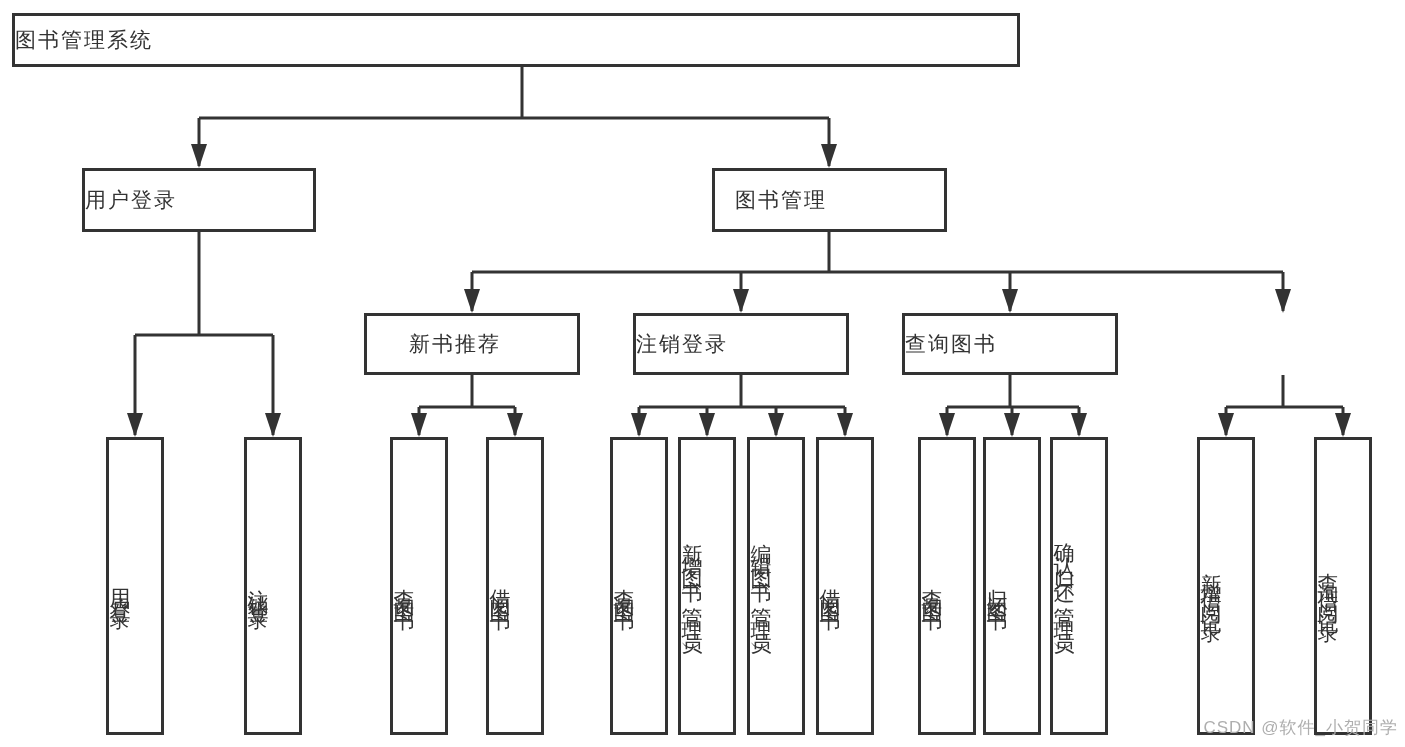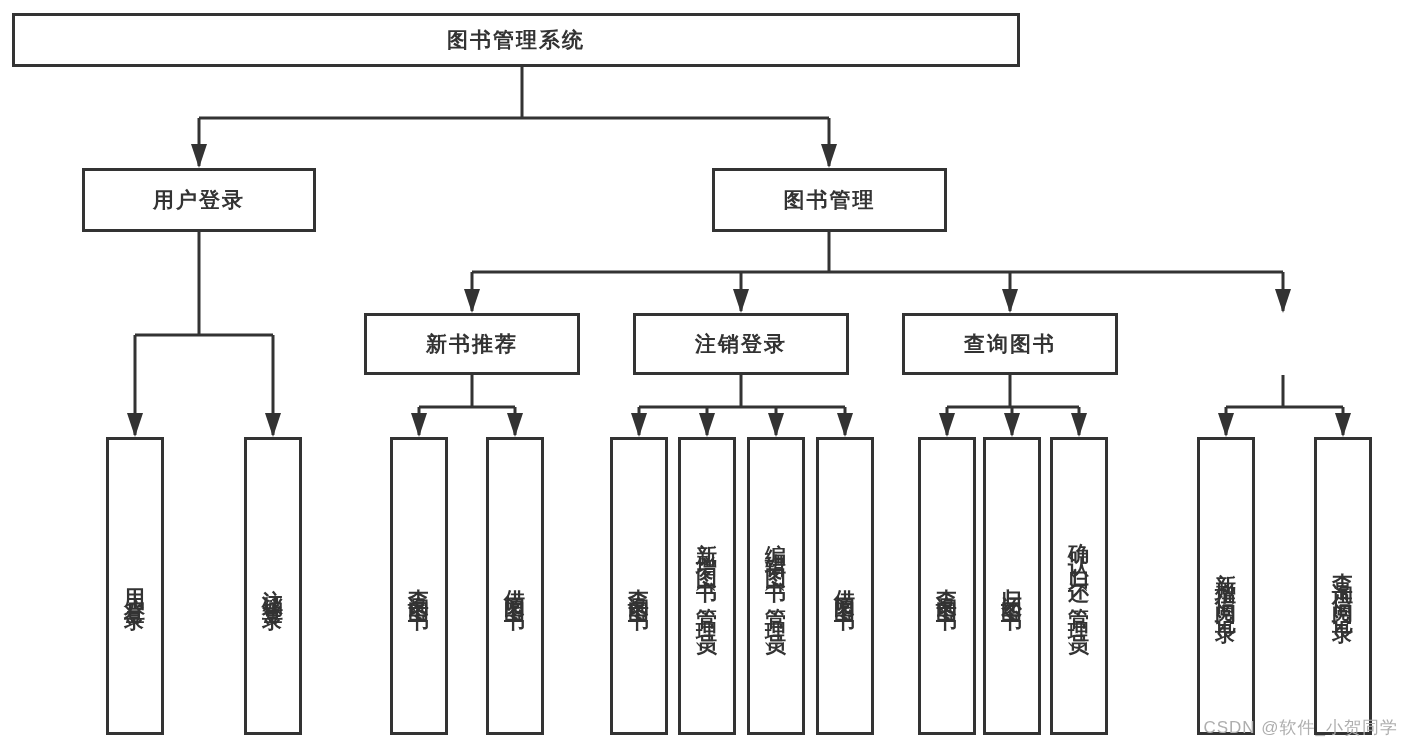--- a/index.html
+++ b/index.html
@@ -17,45 +17,44 @@
     width: 1405px; height: 747px;
   }
   .node {
     position: absolute;
     box-sizing: border-box;
     border: 3px solid #333333;
     background: #ffffff;
     color: #333333;
     display: flex;
     align-items: center;
-    justify-content: center;
+    justify-content: flex-start;
     text-align: center;
-    font-weight: bold;
   }
   .h-label {
     font-size: 21px;
     letter-spacing: 2px;
     white-space: nowrap;
   }
   .v-label {
     writing-mode: vertical-rl;
     text-orientation: mixed;
     font-size: 21px;
     line-height: 1.1;
     white-space: nowrap;
   }
   .s7  .v-label { letter-spacing: 7px; }
   .s10 .v-label { letter-spacing: 10px; }
   .s13 .v-label { letter-spacing: 13px; text-indent: -4px; }
   
   .n-root  { left: 12px;  top: 13px;  width: 1008px; height: 54px; }
   .n-l2a   { left: 82px;  top: 168px; width: 234px;  height: 64px; }
-  .n-l2b   { left: 712px; top: 168px; width: 235px;  height: 64px; }
+  .n-l2b   { left: 712px; top: 168px; width: 235px;  height: 64px; padding-left: 20px; }
   .l3      { top: 313px; width: 216px; height: 62px; }
-  .n-l3a   { left: 364px;  }
+  .n-l3a   { left: 364px; padding-left: 42px;  }
   .n-l3b   { left: 633px;  }
   .n-l3c   { left: 902px;  }
   .n-l3d   { left: 1175px; }
   .leaf    { top: 437px; width: 58px; height: 298px; }
   .lf1  { left: 106px;  }
   .lf2  { left: 244px;  }
   .lf3  { left: 390px;  }
   .lf4  { left: 486px;  }
   .lf5  { left: 610px;  }
   .lf6  { left: 678px;  }

